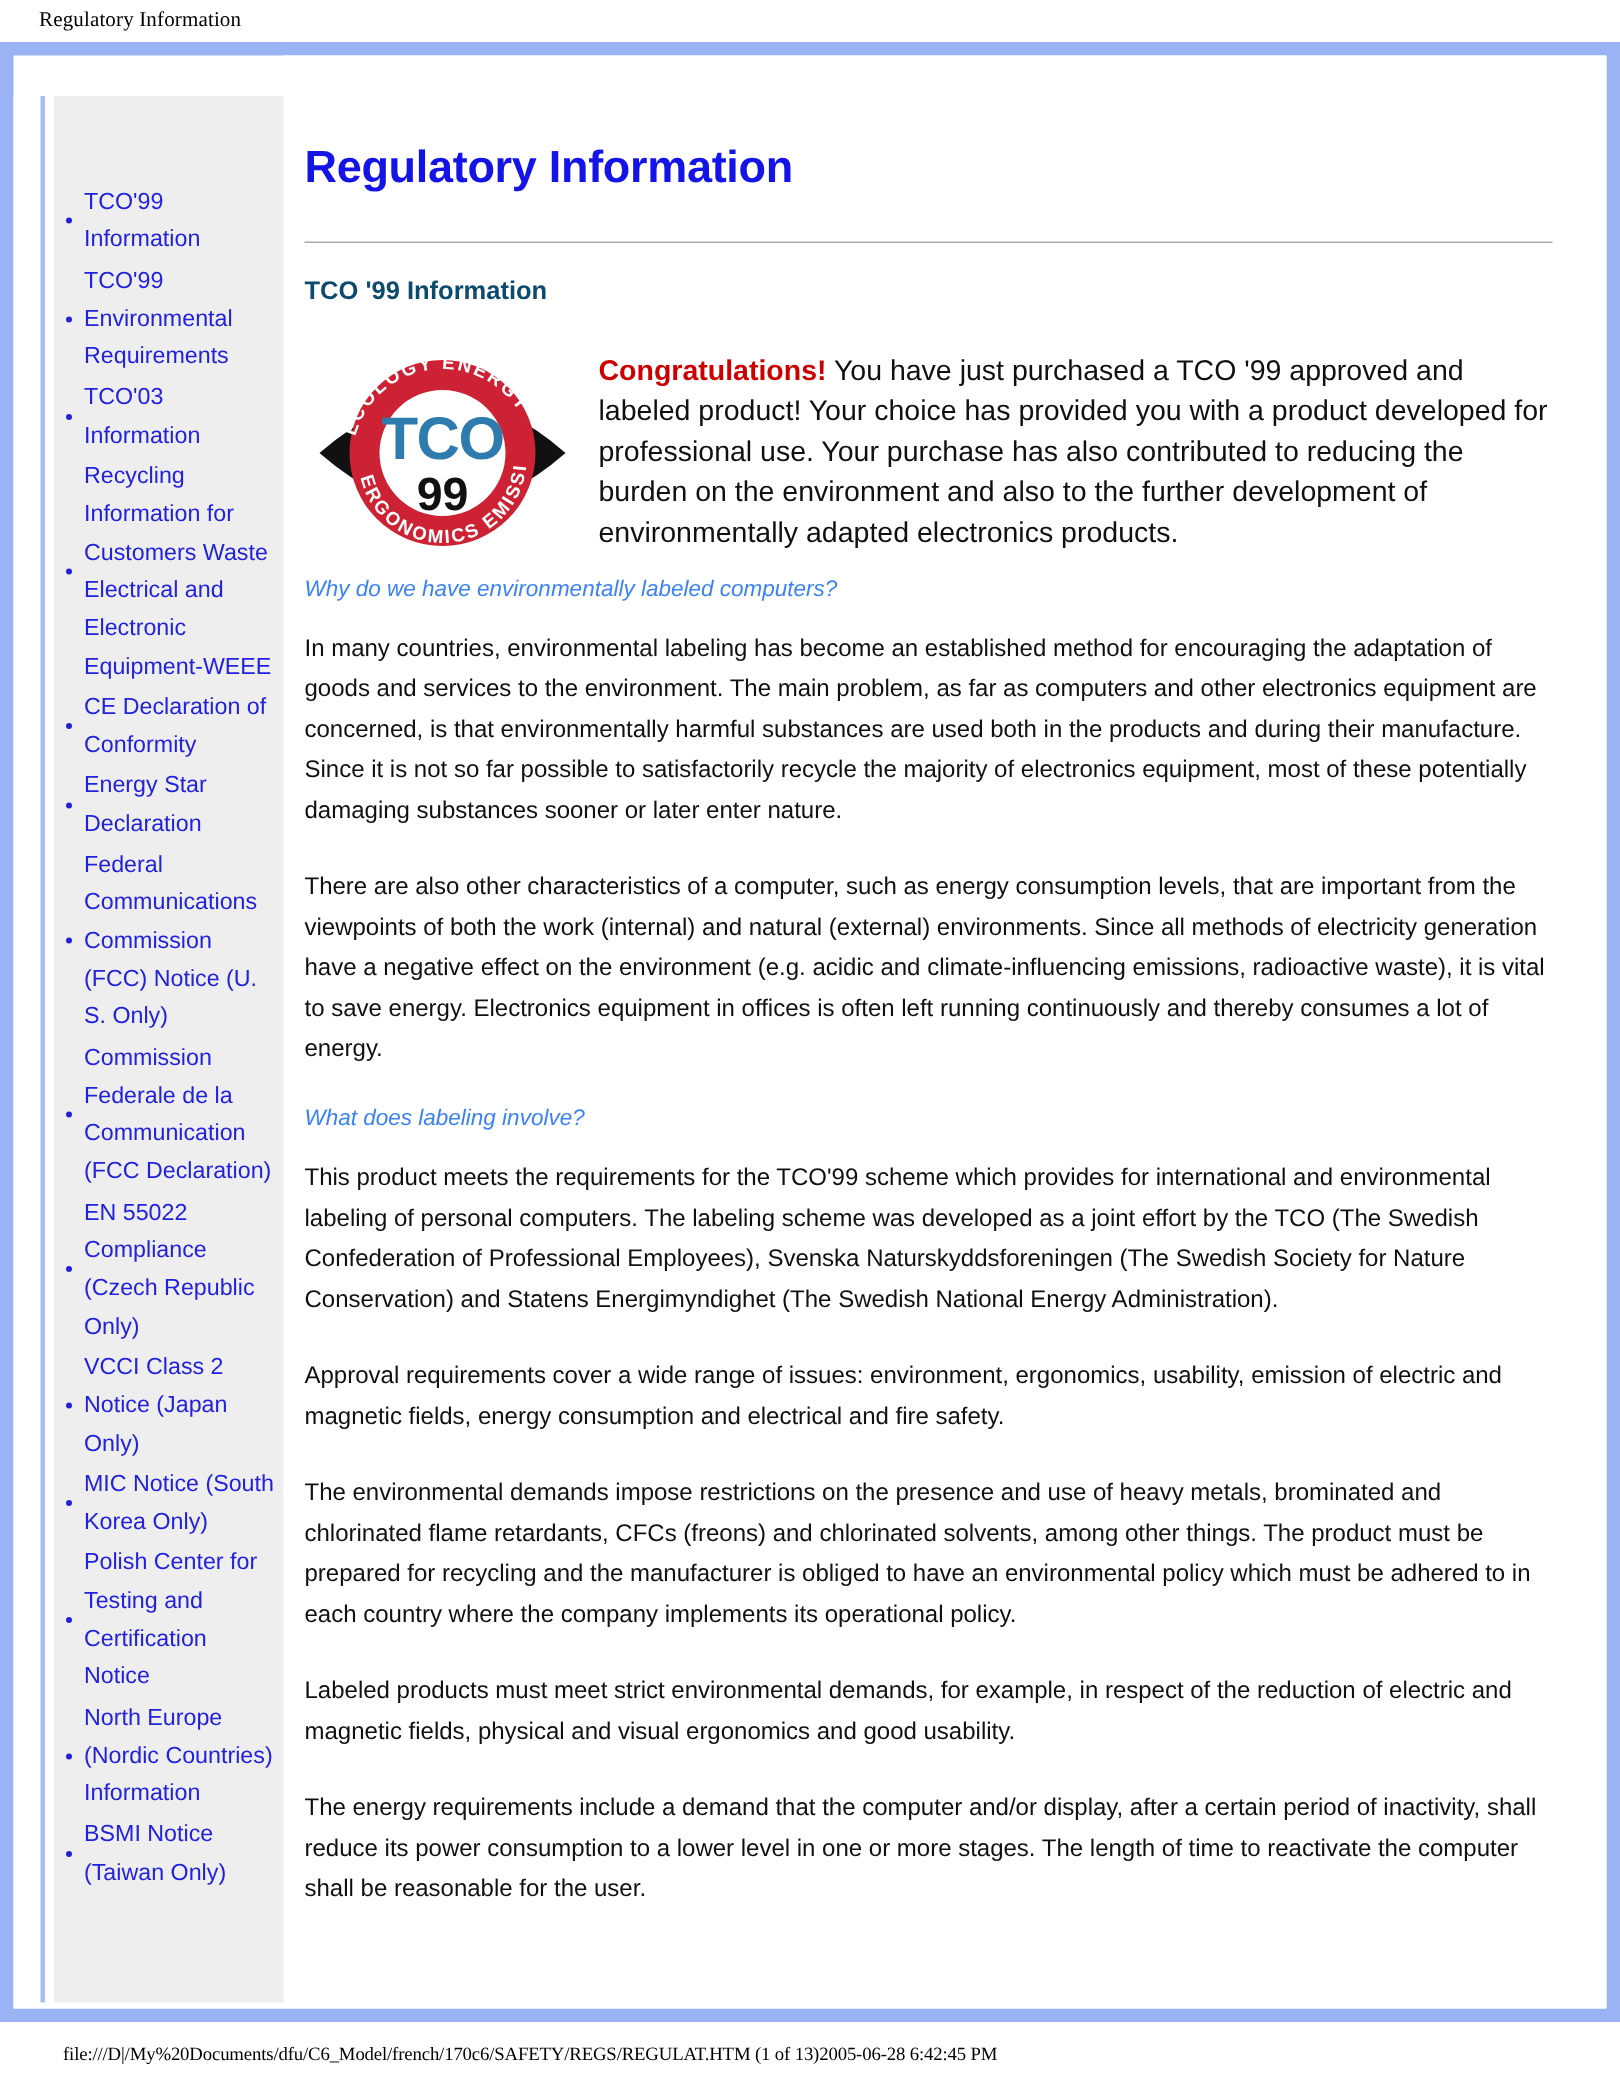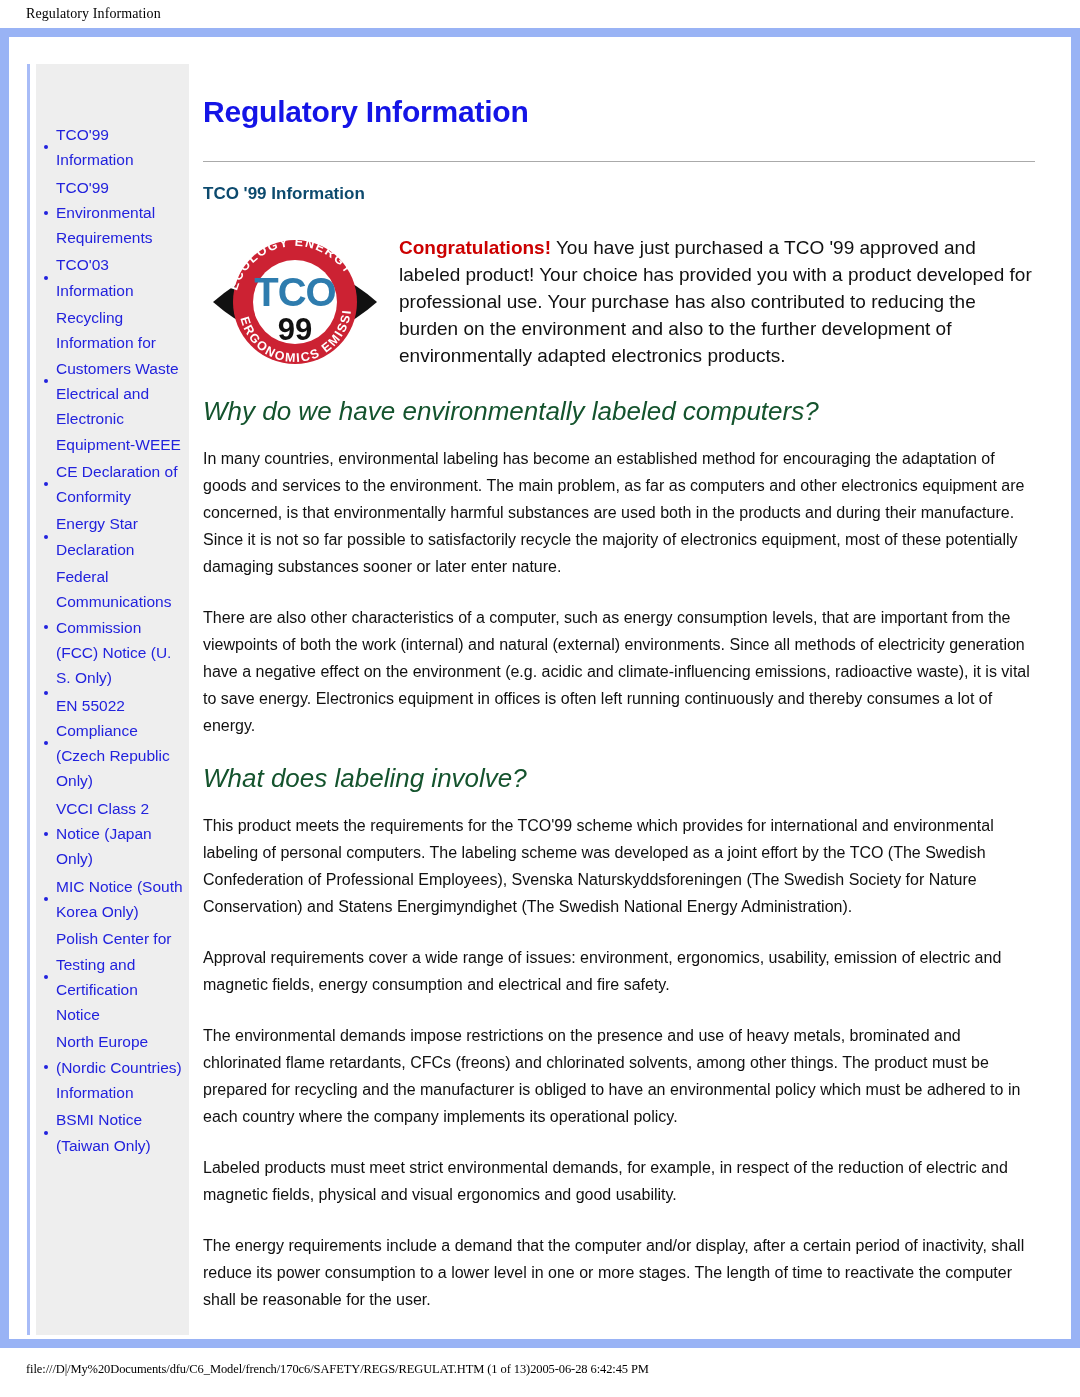--- a/index.html
+++ b/index.html
@@ -119,25 +119,25 @@
     border-top: 1px solid #aaaaaa;
     margin: 32px 0 22px 0;
   }
   h2.section-title {
     font-size: 17px;
     font-weight: bold;
     color: #0c4a6e;
     margin: 0 0 26px 0;
   }
   h3.sub-heading {
-    font-size: 26px;
+    font-size: 15px;
     font-style: italic;
     font-weight: normal;
-    color: #14532d;
-    margin: 24px 0 18px 0;
+    color: #3b82f6;
+    margin: 12px 0 18px 0;
   }
   p.body-text {
     font-size: 16px;
     line-height: 27px;
     color: #101010;
     margin: 0 0 24px 0;
   }
   .congrats {
     color: #cc0000;
     font-weight: bold;
@@ -167,20 +167,21 @@
   
   .page-footer {
     height: 49px;
     background: #ffffff;
     font-family: "Liberation Serif", serif;
     font-size: 12.5px;
     color: #000000;
     padding: 14px 0 0 26px;
     box-sizing: border-box;
     letter-spacing: -0.1px;
+    margin-left: 16px;
   }
 </style>
 </head>
 <body>
 
 <div class="running-head">Regulatory Information</div>
 
 <div class="page-frame">
   <div class="page-inner">
 
@@ -188,21 +189,21 @@
       <div class="nav-rule"></div>
       <div class="nav-panel">
         <ul class="nav-list">
           <li><span class="bullet"></span><a href="#">TCO'99 Information</a></li>
           <li><span class="bullet"></span><a href="#">TCO'99 Environmental Requirements</a></li>
           <li><span class="bullet"></span><a href="#">TCO'03 Information</a></li>
           <li><span class="bullet"></span><a href="#">Recycling Information for Customers Waste Electrical and Electronic Equipment-WEEE</a></li>
           <li><span class="bullet"></span><a href="#">CE Declaration of Conformity</a></li>
           <li><span class="bullet"></span><a href="#">Energy Star Declaration</a></li>
           <li><span class="bullet"></span><a href="#">Federal Communications Commission (FCC) Notice (U. S. Only)</a></li>
-          <li><span class="bullet"></span></li>
+          <li><span class="bullet"></span><a href="#">Commission Federale de la Communication (FCC Declaration)</a></li>
           <li><span class="bullet"></span><a href="#">EN 55022 Compliance (Czech Republic Only)</a></li>
           <li><span class="bullet"></span><a href="#">VCCI Class 2 Notice (Japan Only)</a></li>
           <li><span class="bullet"></span><a href="#">MIC Notice (South Korea Only)</a></li>
           <li><span class="bullet"></span><a href="#">Polish Center for Testing and Certification Notice</a></li>
           <li><span class="bullet"></span><a href="#">North Europe (Nordic Countries) Information</a></li>
           <li><span class="bullet"></span><a href="#">BSMI Notice (Taiwan Only)</a></li>
         </ul>
       </div>
     </div>
 

